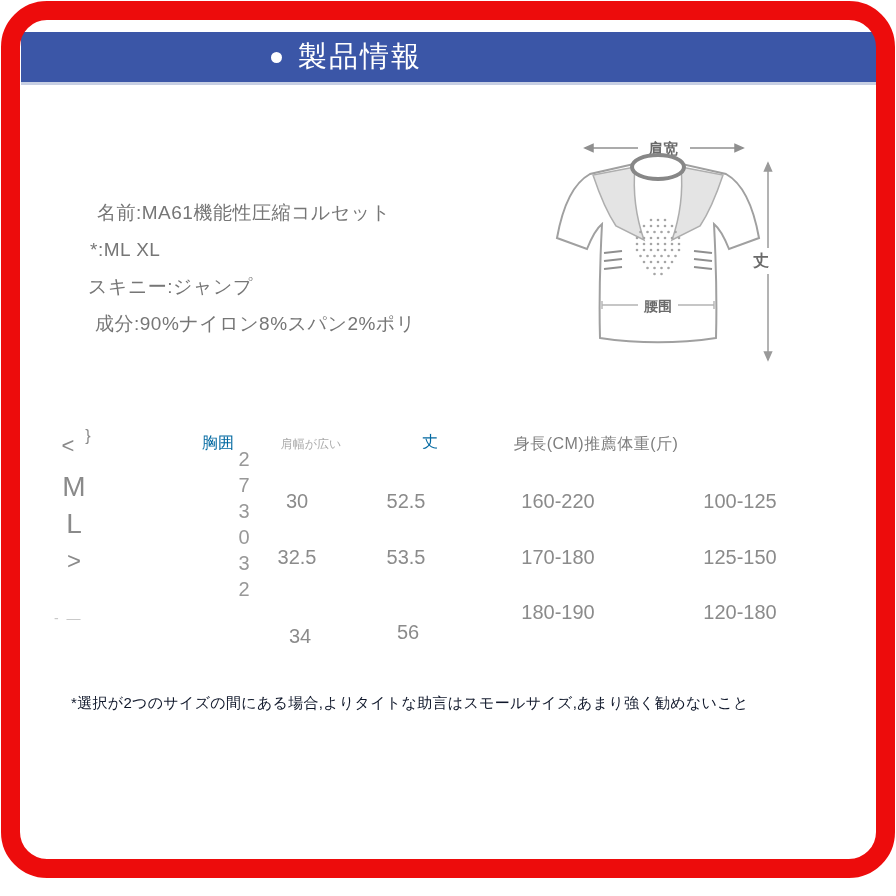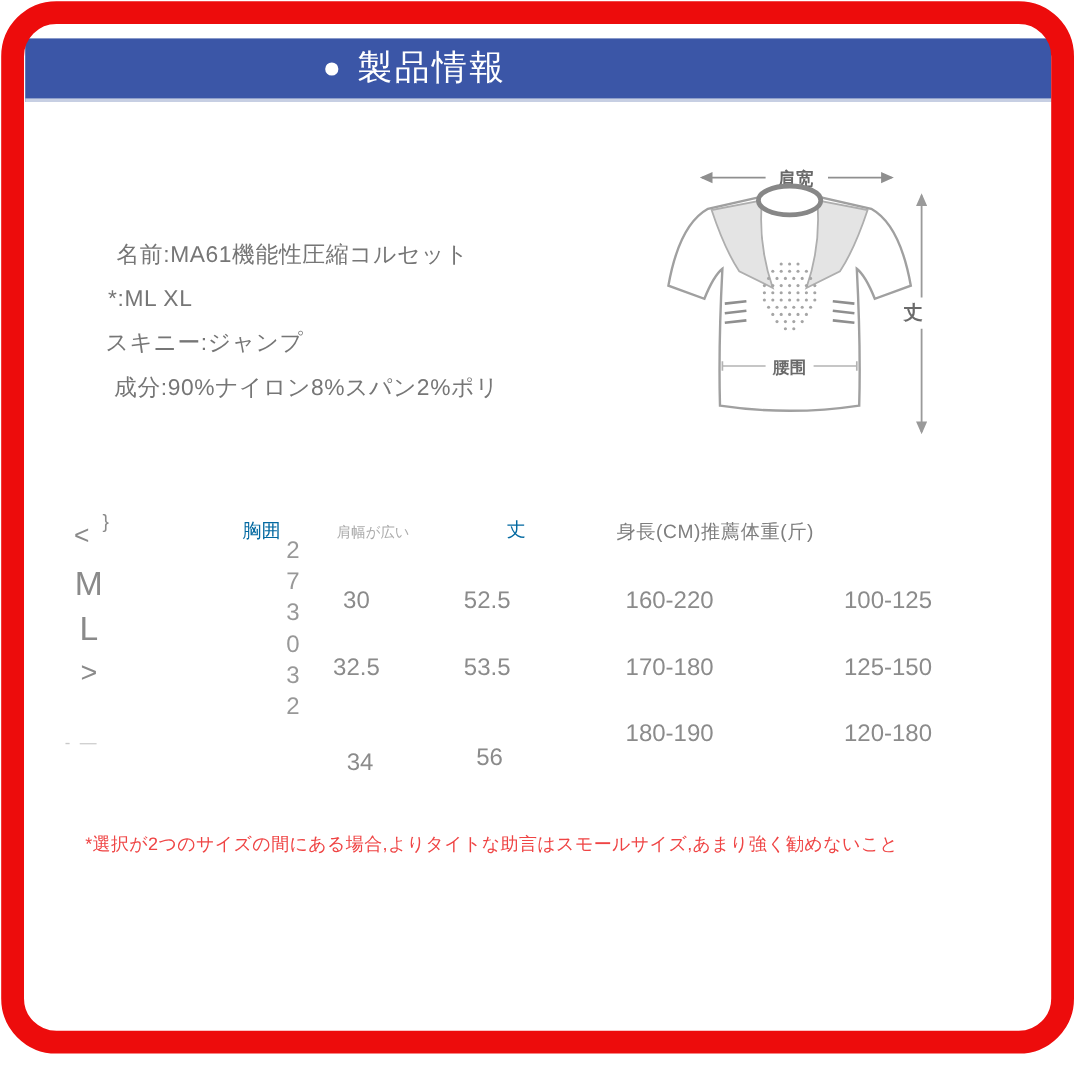--- a/index.html
+++ b/index.html
@@ -33,21 +33,21 @@
   .size-glyph{color:#8a8a8a;}
   .size-stack{position:absolute;left:58px;top:468px;width:32px;display:flex;
               flex-direction:column;align-items:center;}
   .size-stack span{height:37px;line-height:37px;font-size:28px;color:#8a8a8a;text-align:center;}
   .size-stack span:nth-child(3){font-size:24px;}
   .chest-stack{position:absolute;left:189px;top:446px;width:14px;text-align:center;margin-left:48px;}
   .chest-stack span{display:block;width:14px;word-break:break-all;line-height:26px;
                     font-size:20px;color:#989898;}
   .dashes{position:absolute;left:54px;top:610px;color:#c9c9c9;font-size:14px;letter-spacing:2px;}
   
-  .footnote{position:absolute;left:71px;top:694px;font-size:15px;color:#ef4444;
+  .footnote{position:absolute;left:71px;top:694px;font-size:15px;color:#0f172a;
             letter-spacing:0.3px;}
 </style>
 </head>
 <body>
 
 <div class="canvas">
 
   <div class="header-bar">
     <span class="bullet"></span>
     <span class="title">製品情報</span>

